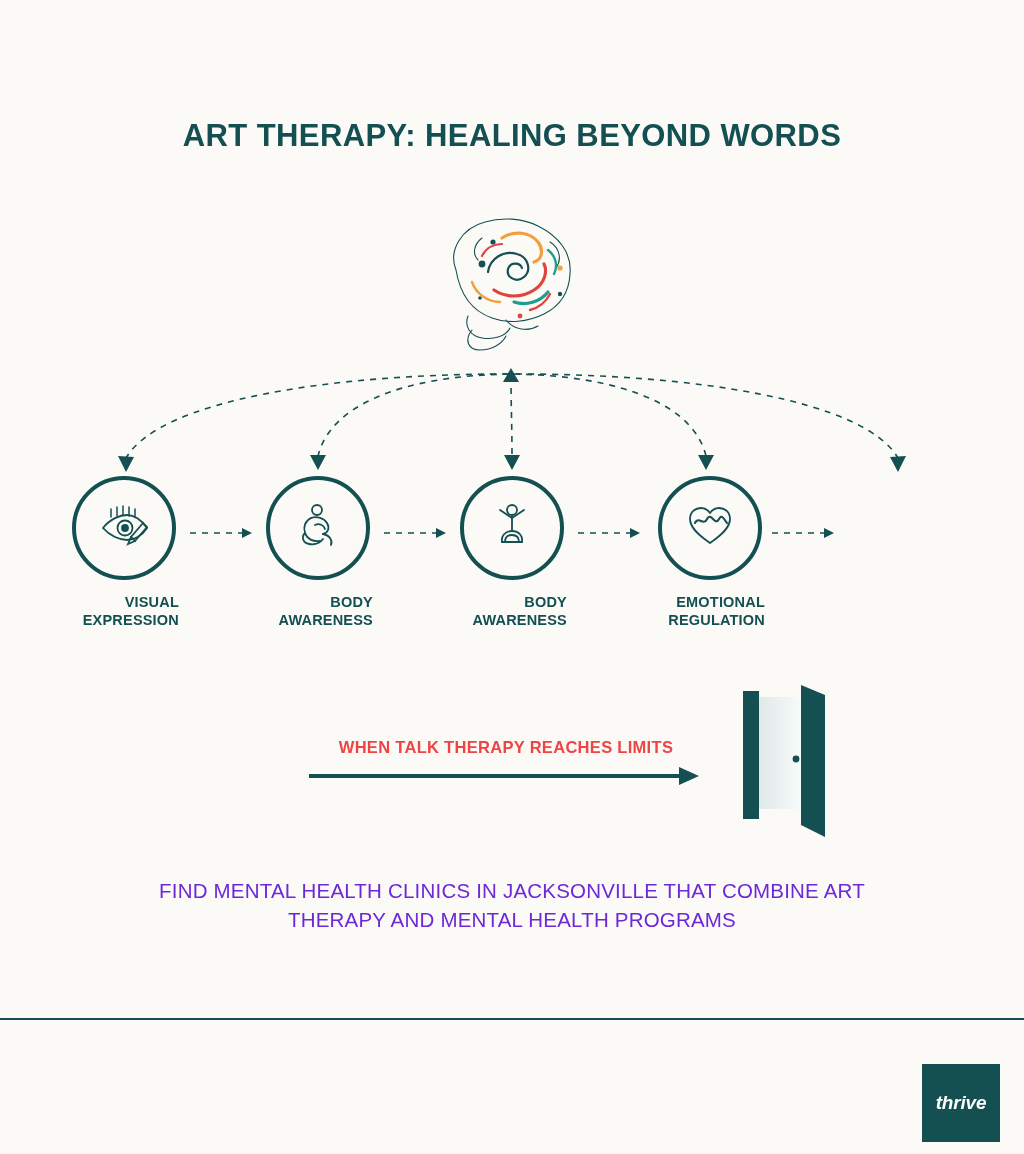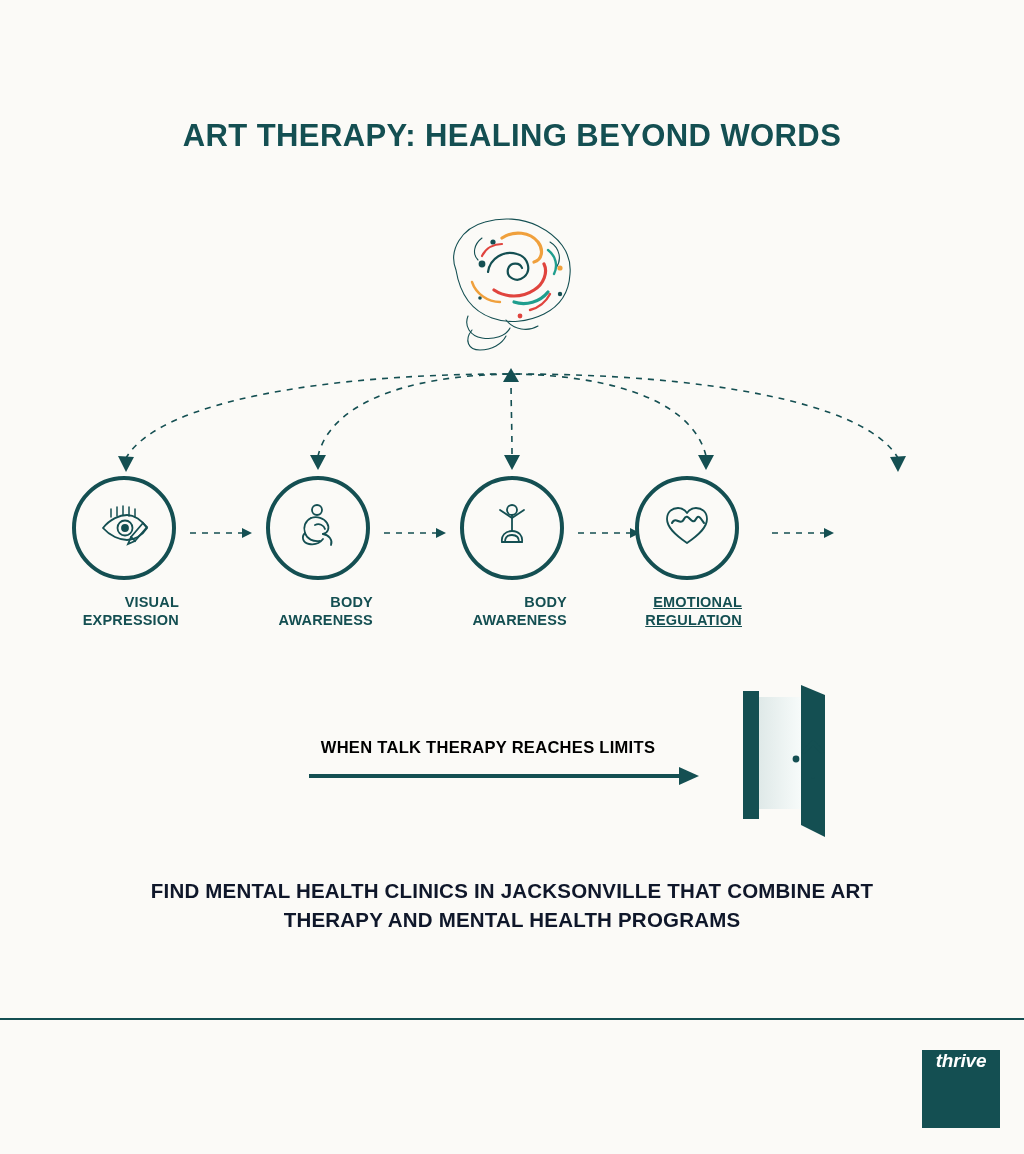--- a/index.html
+++ b/index.html
@@ -96,27 +96,27 @@
     top: 476px;
     left: 0;
     width: 1024px;
     height: 120px;
   }
 
   
   .cta-text {
     position: absolute;
     top: 738px;
-    left: 308px;
+    left: 326px;
     width: 360px;
     text-align: center;
     font-size: 16.5px;
     font-weight: bold;
     letter-spacing: 0.3px;
-    color: #000000;
+    color: #ef4444;
     text-transform: uppercase;
   }
   .cta-arrow {
     position: absolute;
     top: 756px;
     left: 305px;
     width: 400px;
     height: 40px;
   }
   .door {
@@ -128,23 +128,23 @@
   }
 
   
   .bottom-headline {
     position: absolute;
     top: 876px;
     left: 112px;
     width: 800px;
     text-align: center;
     font-size: 20.5px;
-    font-weight: bold;
+    font-weight: normal;
     line-height: 1.42;
-    color: #0f172a;
+    color: #6d28d9;
     letter-spacing: 0.2px;
     text-transform: uppercase;
   }
 
   
   .footer-rule {
     position: absolute;
     top: 1018px;
     left: 0;
     width: 1024px;
@@ -171,26 +171,26 @@
     line-height: 1.2;
   }
   .brand-url {
     font-size: 14.5px;
     color: #5d6b6b;
     margin-top: 3px;
   }
   .logo-box {
     position: absolute;
     right: 24px;
-    top: 4px;
+    top: 18px;
     width: 78px;
     height: 78px;
     background: #144f52;
     display: flex;
-    align-items: flex-start;
+    align-items: center;
     justify-content: center;
   }
   .logo-text {
     color: #ffffff;
     font-size: 19px;
     font-weight: bold;
     font-style: italic;
     letter-spacing: -0.2px;
   }
 </style>
@@ -320,21 +320,21 @@
               <path d="M29 34 C22 34 18 39 19 45 L22 45 C22 40 25 38 29 38 C33 38 36 40 36 45 L39 45 C40 39 36 34 29 34 Z"></path>
               <path d="M19 45 L39 45"></path>
             </g>
           </svg>
         </span>
       </div>
       <div class="node-label">BODY
 AWARENESS</div>
     </div>
 
-    <div class="node" style="left:632px;text-decoration:underline;">
+    <div class="node" style="left:655px;">
       <div class="circle">
         <span>
           <svg width="58" height="58" viewBox="0 0 58 58" xmlns="http://www.w3.org/2000/svg">
             <g fill="none" stroke="#144f52" stroke-width="1.8" stroke-linecap="round" stroke-linejoin="round">
               <path d="M29 46 C16 37 9 30 9 22 C9 15 14 11 20 11 C24 11 27 13 29 16 C31 13 34 11 38 11 C44 11 49 15 49 22 C49 30 42 37 29 46 Z"></path>
               <path d="M14 26 C18 18 22 30 26 22 C30 14 34 30 38 22 C41 16 44 24 46 26" stroke-width="2.1"></path>
             </g>
           </svg>
         </span>
       </div>

